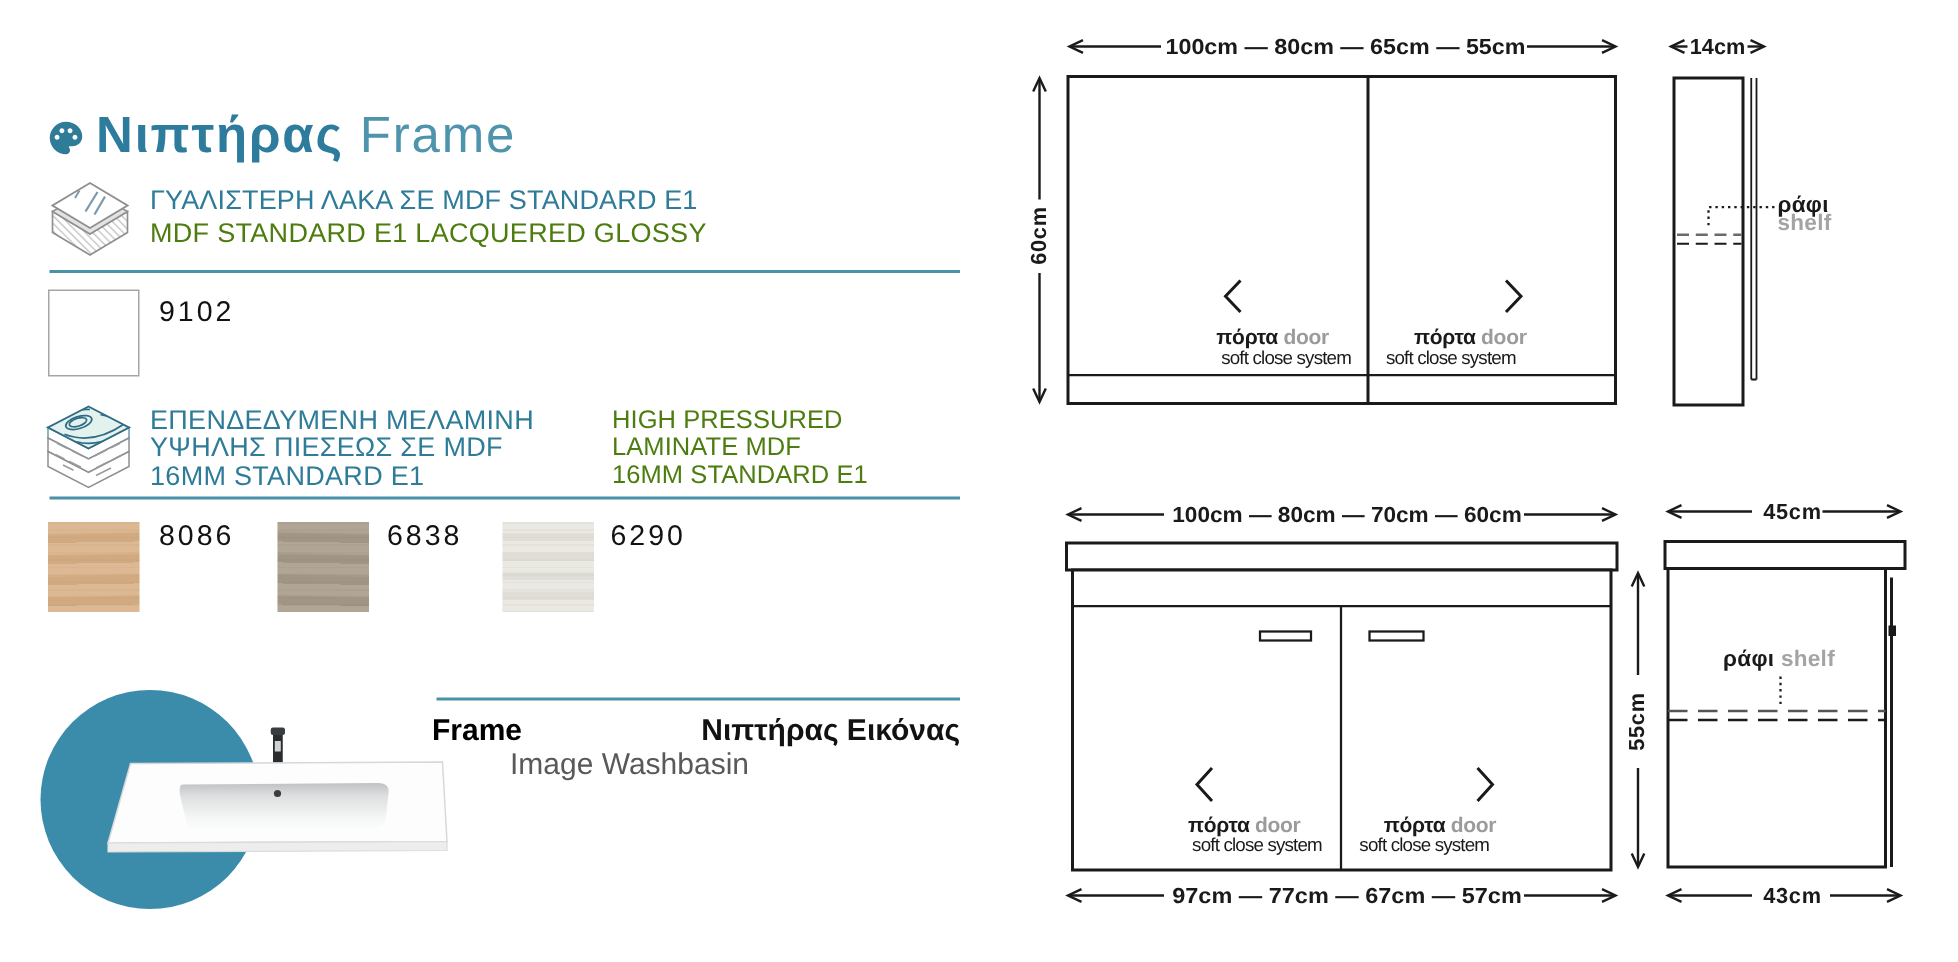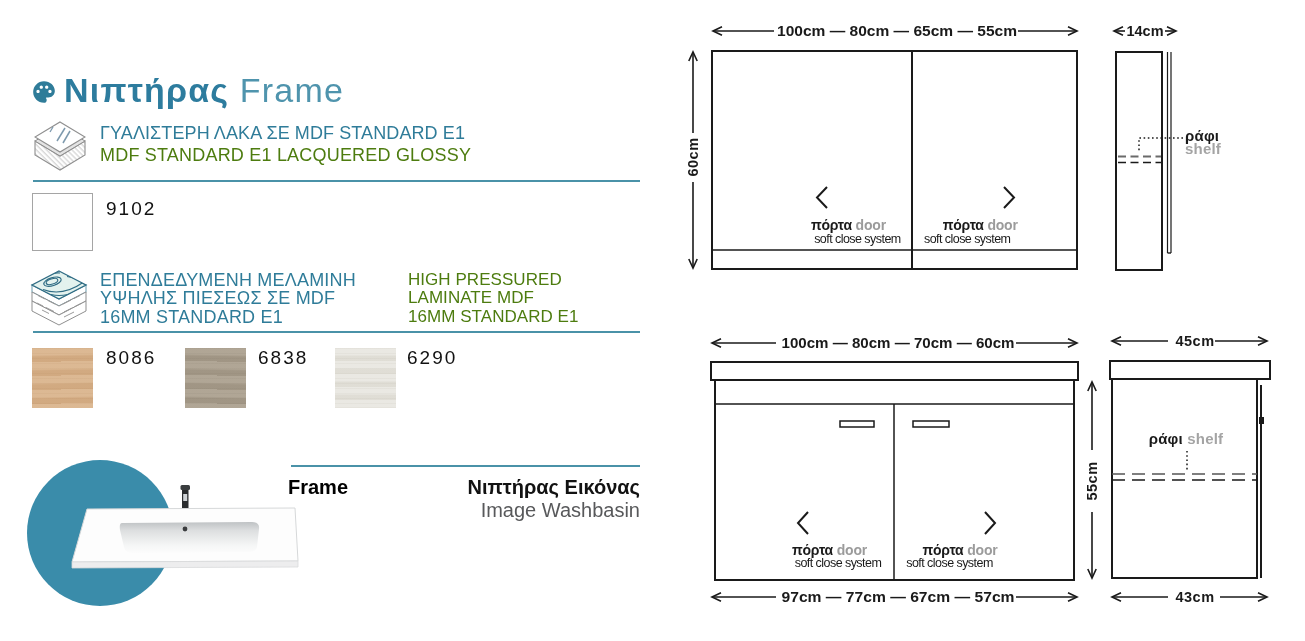--- a/index.html
+++ b/index.html
@@ -123,21 +123,21 @@
   <path d="M60,40 L190,39 Q198,39 197,46 L195,64 Q194,69 186,69 L72,70 Q63,70 62,64 L58,47 Q57,40 60,40 Z" fill="url(#bas)"></path>
   <circle cx="123" cy="46" r="2.4" fill="#3b3d3f"></circle>
 </svg>
 
 <div class="abs" style="left:291px;top:465px;width:349px;height:2px;background:#4a92a8"></div>
 
 <div class="abs" style="left:288px;top:476px;font-size:20px;font-weight:bold;color:#000000">Frame</div>
 
 <div class="abs" style="left:340px;top:476px;width:300px;text-align:right;font-size:20px;font-weight:bold;color:#121212">Νιπτήρας Εικόνας</div>
 
-<div class="abs" style="left:340px;top:499px;width:300px;text-align:right;font-size:20px;color:#58595b">Image Washbasin</div>
+<div class="abs" style="left:340px;top:499px;width:300px;text-align:left;font-size:20px;color:#58595b">Image Washbasin</div>
 
 <svg class="abs" style="left:0;top:0" width="1305" height="641" viewBox="0 0 1305 641" font-family="Liberation Sans,sans-serif">
 <defs>
   <g id="ah">
         <path d="M9,-4.2 L0,0 L9,4.2" fill="none" stroke="#1a1a1a" stroke-width="1.6"></path>
       </g>
 </defs>
 <g fill="none" stroke="#1a1a1a">
 
   <rect x="712" y="51" width="365" height="218" stroke-width="2" fill="#fff"></rect>

